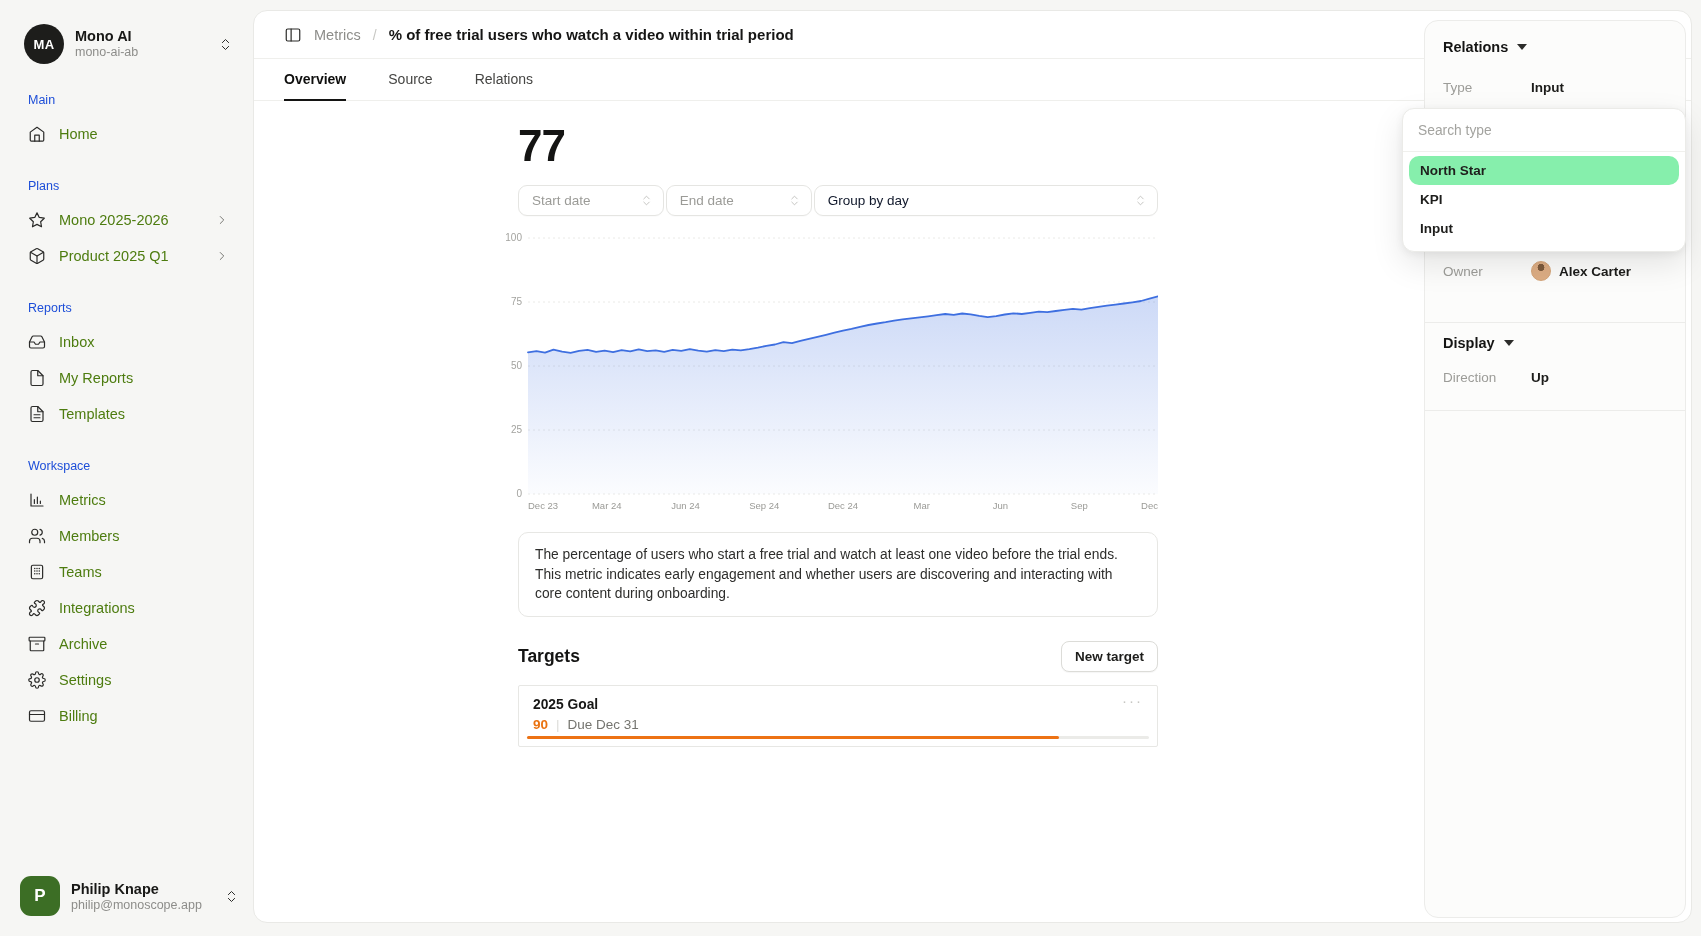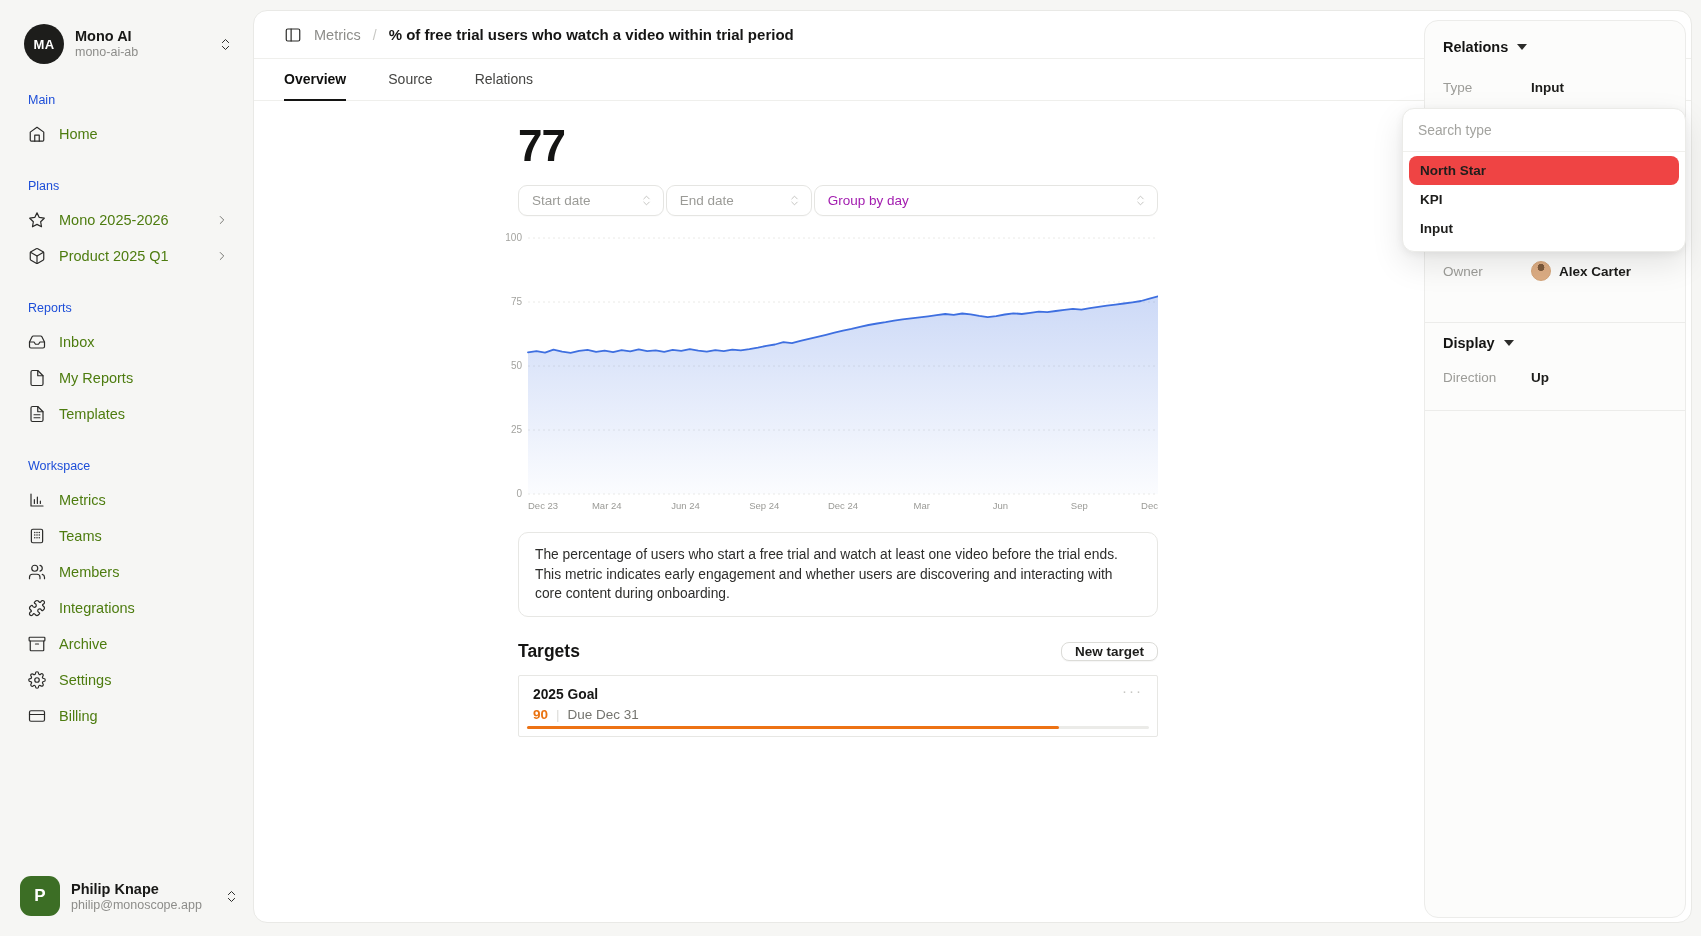--- a/index.html
+++ b/index.html
@@ -55,30 +55,30 @@
   .big-number { margin-top:20px; font-size:44px; font-weight:700; letter-spacing:-1px; color:#141413; }
 
   .filters { margin-top:14px; display:flex; gap:2px; }
   .pill { height:31px; background:#fff; border:1px solid #e5e5e2; border-radius:9px;
     display:flex; align-items:center; padding:0 10px 0 13px; font-size:13.5px; cursor:pointer;
     box-shadow:0 1px 1px rgba(0,0,0,.02); }
   .pill input { border:none; outline:none; background:transparent; font:inherit; width:100%; color:#1b1b1a; }
   .pill input::placeholder { color:#9b9b97; }
   .pill .stepper { width:13px; height:13px; stroke:#bcbcb8; flex:none; margin-left:auto; }
   .pill.date { width:151px; }
-  .pill.group { width:358px; color:#a21caf; }
+  .pill.group { width:358px; color:#0f172a; }
 
   .chart-wrap { margin-top:8px; margin-left:-14px; width:654px; height:292px; }
 
   .desc-card { margin-top:16px; width:640px; border:1px solid #e7e7e4; border-radius:10px;
     padding:12px 16px; font-size:13.8px; line-height:1.42; color:#2e2e2c; }
 
   .targets-head { margin-top:24px; display:flex; align-items:center; justify-content:space-between; }
   .targets-title { font-size:17.5px; font-weight:700; color:#141413; }
-  .btn { height:19px; padding:0 13px; background:#fff; border:1px solid #dcdcd8; border-radius:8px;
+  .btn { height:31px; padding:0 13px; background:#fff; border:1px solid #dcdcd8; border-radius:8px;
     font-size:13.5px; font-weight:700; color:#1d1d1b; display:flex; align-items:center; cursor:pointer;
     box-shadow:0 1px 1px rgba(0,0,0,.04); }
 
   .target-card { position:relative; margin-top:13px; width:640px; height:62px;
     border:1px solid #e7e7e4; border-radius:2px; padding:11px 14px; }
   .target-name { font-size:13.8px; font-weight:700; color:#171716; }
   .target-meta { margin-top:5px; display:flex; align-items:center; gap:8px; font-size:13.5px; }
   .target-value { color:#ea7210; font-weight:700; }
   .target-pipe { color:#dcdcd8; }
   .target-due { color:#74746f; }
@@ -106,21 +106,21 @@
   
   .type-popup { position:absolute; left:1402px; top:108px; width:284px; z-index:10;
     background:#fff; border:1px solid #ebebe8; border-radius:12px;
     box-shadow:0 12px 32px rgba(0,0,0,.10), 0 2px 8px rgba(0,0,0,.06); overflow:hidden; }
   .popup-search { padding:12px 15px; border-bottom:1px solid #f0f0ed; }
   .popup-search input { width:100%; border:none; outline:none; font:inherit; font-size:13.8px; color:#1b1b1a; }
   .popup-search input::placeholder { color:#a3a39f; }
   .popup-options { padding:4px 6px 8px; }
   .popup-option { height:29px; display:flex; align-items:center; padding:0 11px; border-radius:8px;
     font-size:13.5px; font-weight:700; color:#1e1e1c; cursor:pointer; }
-  .popup-option.highlighted { background:#ef4444; }
+  .popup-option.highlighted { background:#86efac;border-radius:10px; }
 </style>
 </head>
 <body>
 
 <nav class="sidebar">
   <div class="ws-switcher">
     <div class="ws-avatar">MA</div>
     <div class="ws-meta">
       <div class="ws-name">Mono AI</div>
       <div class="ws-slug">mono-ai-ab</div>
@@ -196,33 +196,33 @@
     <div class="nav-section-label">Workspace</div>
     <div class="nav-item">
       <svg class="ic nicon" viewBox="0 0 24 24">
           <path d="M4 4v16h16"></path>
           <path d="M8.5 16.5v-5M12.5 16.5V8M16.5 16.5v-3"></path>
         </svg>
       <span class="nlabel">Metrics</span>
     </div>
     <div class="nav-item">
       <svg class="ic nicon" viewBox="0 0 24 24">
-          <rect x="4.5" y="3" width="15" height="18" rx="2"></rect>
-          <path d="M9 7.2h.01M12 7.2h.01M15 7.2h.01M9 10.7h.01M12 10.7h.01M15 10.7h.01M9 14.2h.01M12 14.2h.01M15 14.2h.01" style="stroke-width:2"></path>
-        </svg>
-      <span class="nlabel">Teams</span>
-    </div>
-    <div class="nav-item">
-      <svg class="ic nicon" viewBox="0 0 24 24">
           <path d="M16 21v-2a4 4 0 0 0-4-4H6a4 4 0 0 0-4 4v2"></path>
           <circle cx="9" cy="7" r="4"></circle>
           <path d="M22 21v-2a4 4 0 0 0-3-3.87"></path>
           <path d="M16 3.13a4 4 0 0 1 0 7.75"></path>
         </svg>
       <span class="nlabel">Members</span>
+    </div>
+    <div class="nav-item">
+      <svg class="ic nicon" viewBox="0 0 24 24">
+          <rect x="4.5" y="3" width="15" height="18" rx="2"></rect>
+          <path d="M9 7.2h.01M12 7.2h.01M15 7.2h.01M9 10.7h.01M12 10.7h.01M15 10.7h.01M9 14.2h.01M12 14.2h.01M15 14.2h.01" style="stroke-width:2"></path>
+        </svg>
+      <span class="nlabel">Teams</span>
     </div>
     <div class="nav-item">
       <svg class="ic nicon" viewBox="0 0 24 24">
           <path d="M19.4 7.9c-.05.32.06.65.29.88l1.57 1.56c.47.47.7 1.09.7 1.71s-.23 1.23-.7 1.7l-1.61 1.61a.98.98 0 0 1-.84.28c-.47-.07-.8-.48-.97-.93a2.5 2.5 0 1 0-3.21 3.22c.44.16.85.5.92.96a.98.98 0 0 1-.27.84l-1.61 1.61a2.4 2.4 0 0 1-3.41 0l-1.57-1.57a1.03 1.03 0 0 0-.88-.29c-.49.07-.84.5-1.02.97a2.5 2.5 0 1 1-3.23-3.24c.46-.18.89-.53.96-1.02a1.03 1.03 0 0 0-.29-.88L2.7 13.7A2.4 2.4 0 0 1 2 12c0-.62.24-1.23.71-1.7l1.52-1.53c.24-.24.58-.35.92-.3.51.08.88.53 1.07 1.01a2.5 2.5 0 1 0 3.26-3.26c-.48-.2-.93-.56-1.01-1.07-.05-.34.06-.68.3-.92l1.53-1.52A2.4 2.4 0 0 1 12 2c.62 0 1.23.24 1.7.71l1.57 1.56c.23.23.56.34.88.29.49-.07.84-.5 1.02-.97a2.5 2.5 0 1 1 3.23 3.24c-.46.18-.89.53-.96 1.02Z"></path>
         </svg>
       <span class="nlabel">Integrations</span>
     </div>
     <div class="nav-item">
       <svg class="ic nicon" viewBox="0 0 24 24">
           <path d="M21 8v12a1 1 0 0 1-1 1H4a1 1 0 0 1-1-1V8"></path>

